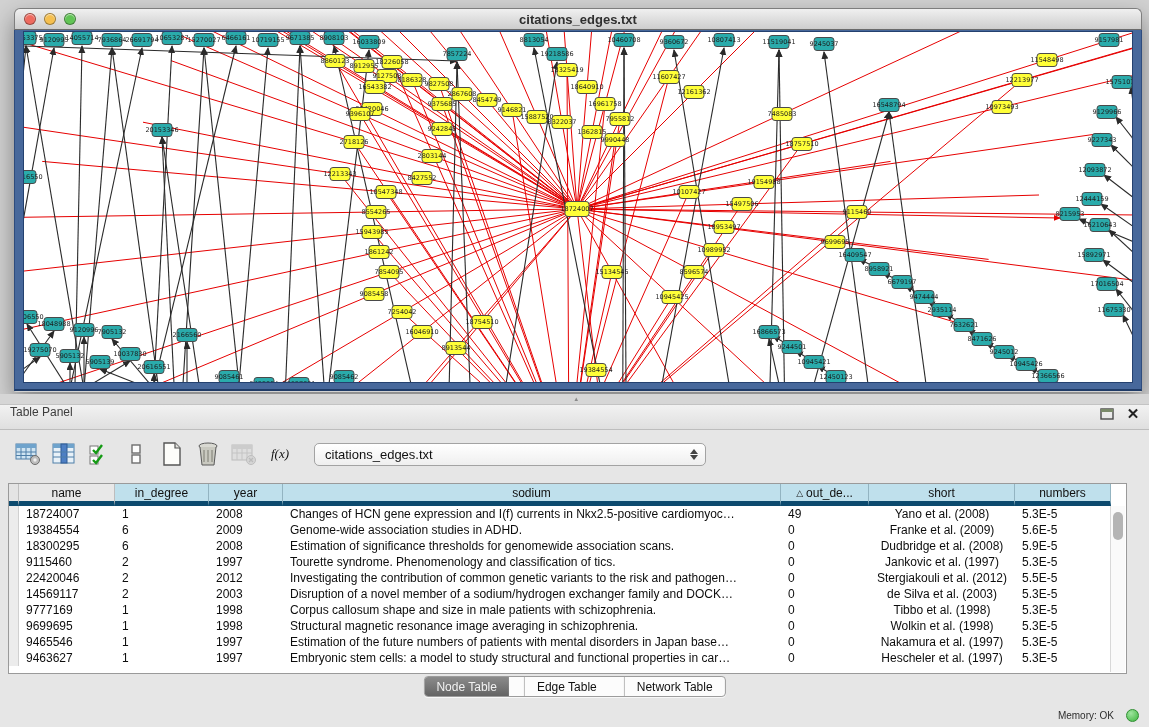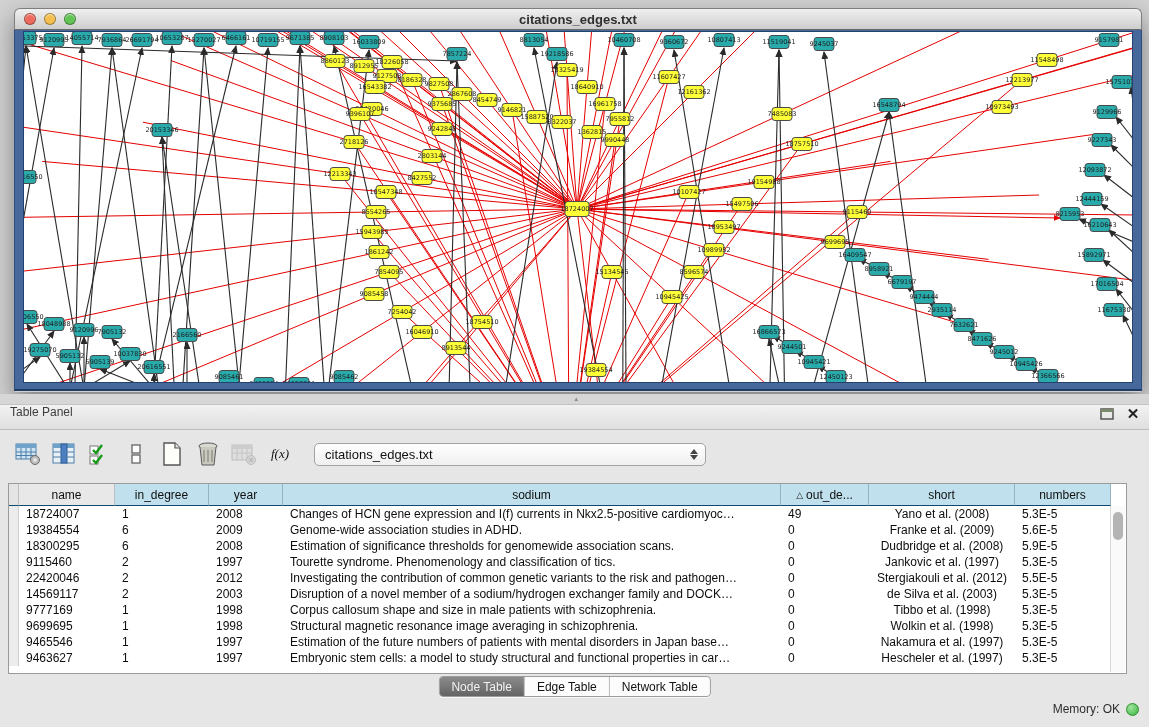--- a/index.html
+++ b/index.html
@@ -44,46 +44,46 @@
     border:1px solid #a3a3a3; border-radius:5px; display:flex; align-items:center; font-size:13px; color:#111; }
   .dropdown .val { padding-left:10px; flex:1; }
   .dd-arrows { width:18px; display:flex; flex-direction:column; align-items:center; gap:1px; padding-right:4px; }
   .dd-arrows i { width:0; height:0; border-left:4px solid transparent; border-right:4px solid transparent; }
   .dd-up { border-bottom:5px solid #444; } .dd-down { border-top:5px solid #444; }
 
   .table-wrap { position:absolute; left:8px; top:89px; width:1119px; height:191px;
     background:#fff; border:1px solid #9a9a9a; }
   .grid-row { display:grid; grid-template-columns:10px 96px 94px 74px 498px 88px 146px 96px; }
   .thead { height:22px; }
-  .th { background:#bfe0ec; border-right:1px solid #93b4c1; border-bottom:1px solid #0c4a6e;
+  .th { background:#bfe0ec; border-right:1px solid #93b4c1; border-bottom:5px solid #0c4a6e;
     font-size:12px; color:#101010; display:flex; align-items:center; justify-content:center;
     overflow:hidden; white-space:nowrap; }
   .th.hl { background:#e8e8e8; border-right:1px solid #bdbdbd; }
   .th.gutter { background:#e4e4e4; border-right:1px solid #c0c0c0; }
   .sortg { font-size:9px; margin-right:3px; color:#222; }
   .tbody { position:absolute; left:0; top:22px; right:0; bottom:0; overflow:hidden; }
   .tr { height:16px; }
   .td { font-size:12px; color:#0d0d0d; white-space:nowrap; overflow:hidden;
     padding-left:7px; line-height:16px; }
   .td.gutter { background:#ececec; border-right:1px solid #d0d0d0; padding:0; }
   .td.center { text-align:center; padding-left:0; }
   .vscroll { position:absolute; right:1px; top:22px; width:15px; bottom:1px;
     background:#fafafa; border-left:1px solid #d8d8d8; }
   .thumb { position:absolute; left:2px; top:6px; width:10px; height:28px;
     background:#b4b4b4; border-radius:6px; }
 
   .tabs { position:absolute; left:50%; transform:translateX(-50%); top:282px; height:21px;
     display:flex; border:1px solid #9c9c9c; border-radius:4px; overflow:hidden;
-    background:#fcfcfc; box-shadow:0 1px 0 rgba(255,255,255,.7); }
+    background:#fcfcfc; box-shadow:0 1px 0 rgba(255,255,255,.7);gap:15px; }
   .tab { font-size:12px; padding:0 12px; display:flex; align-items:center; color:#111; }
   .tab + .tab { border-left:1px solid #bbb; }
   .tab.sel { background:linear-gradient(#8b8b8b,#646464); color:#f2f2f2; }
 
-  .memory { position:absolute; right:10px; bottom:11px; display:flex; align-items:center; gap:6px;
-    font-size:12px; color:#2e2e2e; }
+  .memory { position:absolute; right:10px; bottom:5px; display:flex; align-items:center; gap:12px;
+    font-size:10px; color:#2e2e2e; }
   .mem-dot { width:13px; height:13px; border-radius:50%; border:1px solid #2e8f31;
     background:radial-gradient(circle at 35% 30%, #8fe08f, #3db53d); }
 </style>
 </head>
 <body>
 
 <div class="net-window">
   <div class="titlebar">
     <div class="lights">
       <span class="light red"></span>

